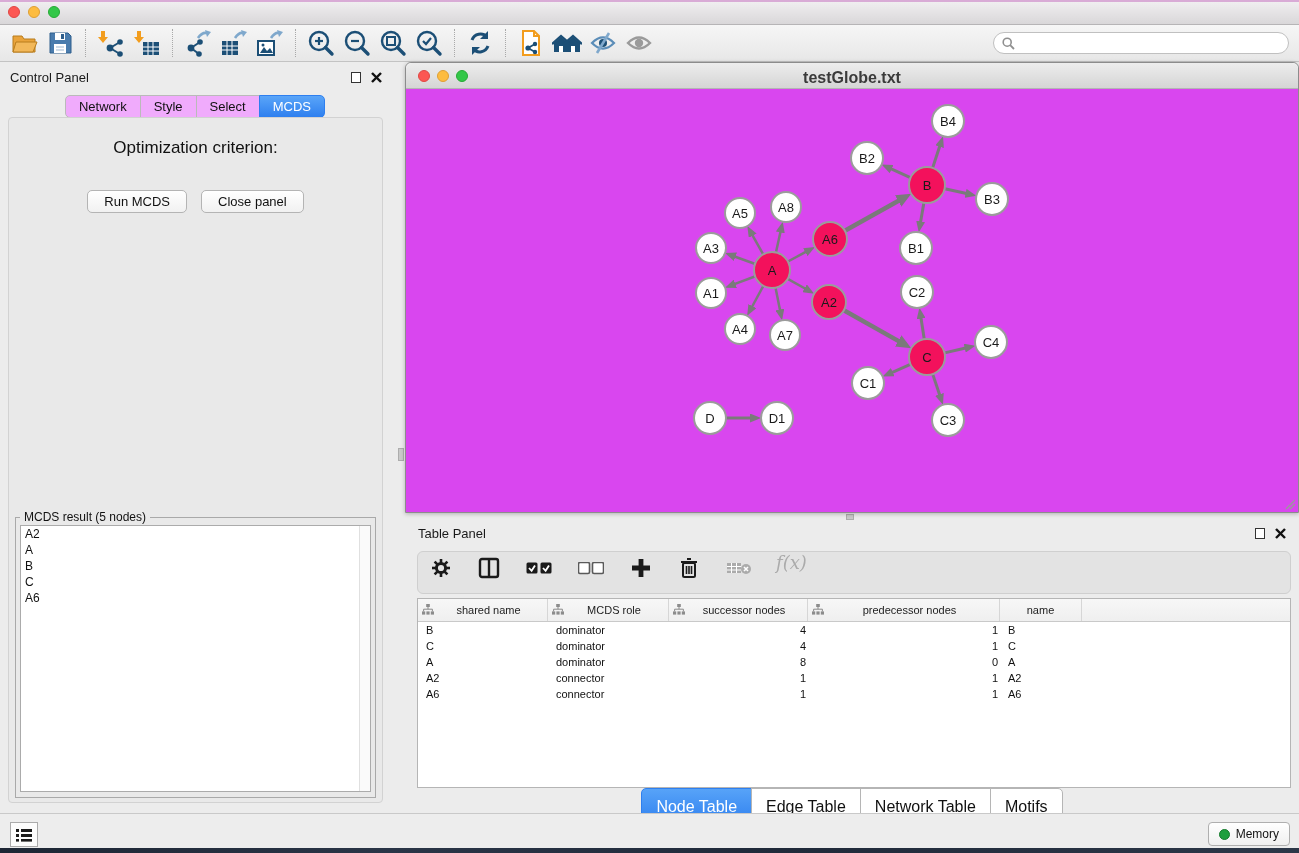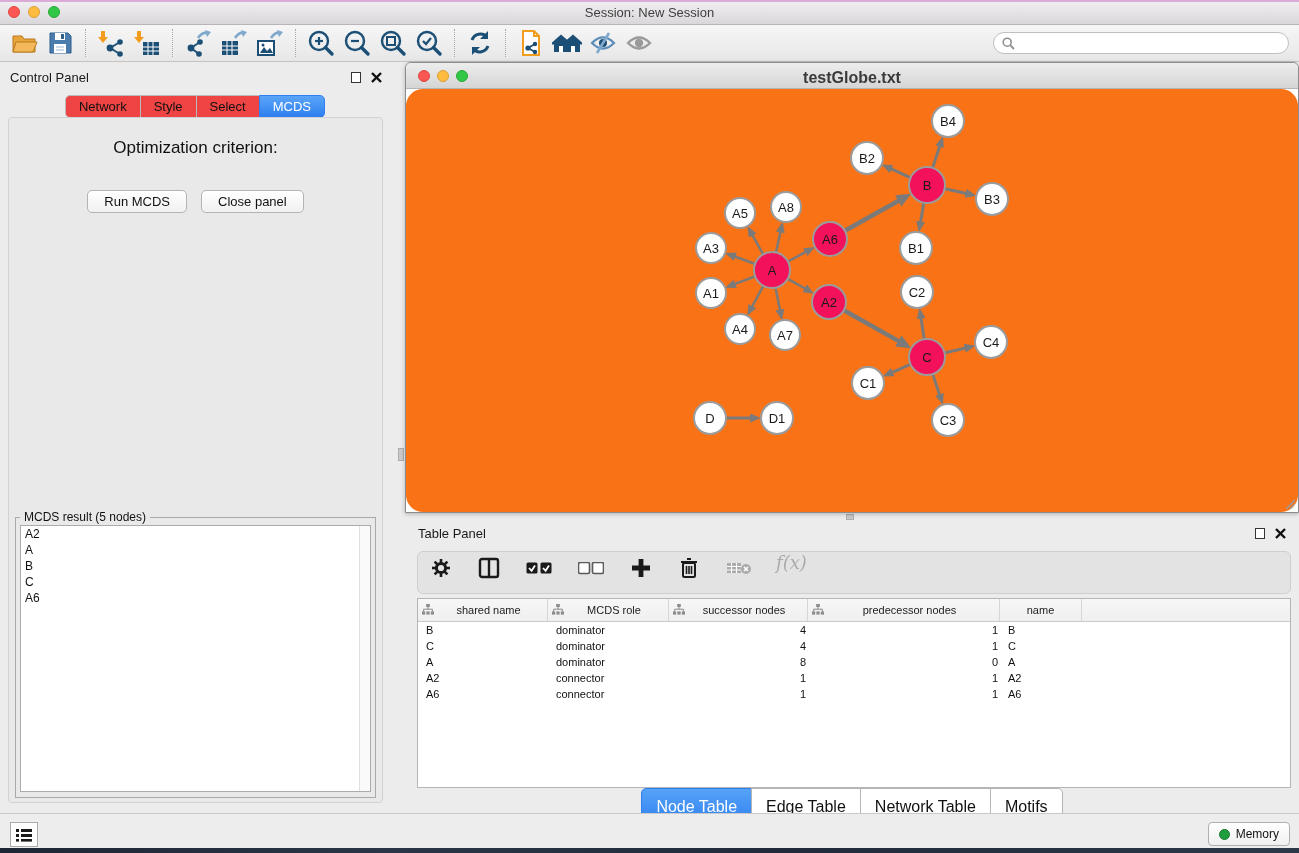--- a/index.html
+++ b/index.html
@@ -28,21 +28,21 @@
     border:1px solid #C0C0C0; border-radius:11px; display:flex; align-items:center; padding:0 8px; }
   .searchbox input { border:none; outline:none; flex:1; font-size:12px; font-family:"Liberation Sans",sans-serif; background:transparent; margin-left:5px; }
 
   
   .control-panel { position:absolute; top:62px; left:0; width:390px; height:751px; background:#ECECEC; }
   .cp-header { position:absolute; top:8px; left:10px; font-size:13px; color:#1A1A1A; }
   .panel-mini-icons { position:absolute; top:10px; right:8px; display:flex; gap:10px; align-items:center; }
   .mini-float { width:10px; height:11px; border:1.5px solid #333; background:#fff; }
   .mini-close svg { display:block; }
   .cp-tabs { position:absolute; top:33px; left:0; right:0; display:flex; justify-content:center; }
-  .seg { padding:3px 13px; font-size:13px; background:#ef4444; border:1px solid #BABABA; margin-left:-1px; color:#111; }
+  .seg { padding:3px 13px; font-size:13px; background:#f0abfc; border:1px solid #BABABA; margin-left:-1px; color:#111; }
   .seg:first-child { border-radius:5px 0 0 5px; margin-left:0; }
   .seg:last-child { border-radius:0 5px 5px 0; }
   .seg.selected { background:linear-gradient(#5AA5F8,#2E7FEF); border-color:#2E7FEF; color:#FFF; }
   .cp-box { position:absolute; top:55px; left:8px; width:375px; height:686px; background:#E9E9E9;
     border:1px solid #D2D2D2; border-radius:4px; }
   .opt-label { position:absolute; top:20px; left:0; right:0; text-align:center; font-size:17px; color:#111; }
   .dropdown { position:absolute; top:38px; left:34px; width:314px; height:24px; background:#FFF;
     border:1px solid #ADADAD; border-radius:4px; font-size:13px; color:#111; line-height:22px; padding-left:9px; }
   .dd-stepper { position:absolute; right:0; top:-1px; width:22px; height:24px; border-radius:0 4px 4px 0;
     background:linear-gradient(#6FB0F9,#2D7AEA); display:flex; flex-direction:column; align-items:center; justify-content:center; gap:2px; }
@@ -61,21 +61,21 @@
   .vgrip { position:absolute; left:398px; top:448px; width:6px; height:13px; background:#C9C9C9; border:1px solid #ADADAD; }
   .hgrip { position:absolute; left:846px; top:514px; width:8px; height:6px; background:#C9C9C9; border:1px solid #ADADAD; }
 
   
   .net-window { position:absolute; top:62px; left:405px; width:894px; height:451px;
     border:1px solid #8C8C8C; border-radius:6px 6px 0 0; background:#FFF; box-shadow:0 1px 4px rgba(0,0,0,.25); }
   .net-titlebar { position:relative; height:26px; background:linear-gradient(#EDEDED,#D5D5D5);
     border-bottom:1px solid #B4B4B4; border-radius:6px 6px 0 0; }
   .net-tl { position:absolute; left:12px; top:7px; display:flex; gap:7px; }
   .net-title { position:absolute; top:6px; left:0; right:0; text-align:center; font-size:16px; font-weight:bold; color:#3A3A3A; }
-  .net-canvas { position:relative; width:892px; height:423px; background:#f97316; overflow:hidden;border-radius:17px; }
+  .net-canvas { position:relative; width:892px; height:423px; background:#d946ef; overflow:hidden; }
   .resize-corner { position:absolute; right:2px; bottom:2px; width:12px; height:12px; }
 
   
   .table-panel { position:absolute; top:520px; left:405px; width:894px; height:293px; background:#ECECEC; }
   .tp-header { position:absolute; top:6px; left:13px; font-size:13px; color:#1A1A1A; }
   .tp-toolbar { position:absolute; top:31px; left:12px; width:874px; height:43px; background:#E3E3E3;
     border:1px solid #CFCFCF; border-radius:6px; display:flex; align-items:flex-start; padding:0 10px; gap:22px; }
   .fx-label { font-family:"DejaVu Serif", serif; font-style:italic; font-size:18px; color:#ABABAB; }
   .ttable { position:absolute; top:78px; left:12px; width:874px; height:190px; background:#FFF; border:1px solid #B5B5B5; overflow:hidden; }
   .thead { display:flex; height:23px; background:linear-gradient(#F7F7F7,#EFEFEF); border-bottom:1px solid #C9C9C9; }
@@ -104,21 +104,20 @@
 <body>
 
 <div class="app">
 
   <div class="titlebar">
     <div class="tl-group">
       <div class="tlight tl-red"></div>
       <div class="tlight tl-yellow"></div>
       <div class="tlight tl-green"></div>
     </div>
-    <div class="win-title">Session: New Session</div>
   </div>
 
   <div class="toolbar">
     <button class="tbtn">
       <svg width="28" height="28" viewBox="0 0 28 28">
         <path d="M3 7h9l2 3h11v13H3z" fill="#E9A33B" stroke="#B87C1C"></path>
         <path d="M6 13h21l-4 10H3z" fill="#F2B85A" stroke="#B87C1C"></path>
       </svg>
     </button>
     <button class="tbtn">

